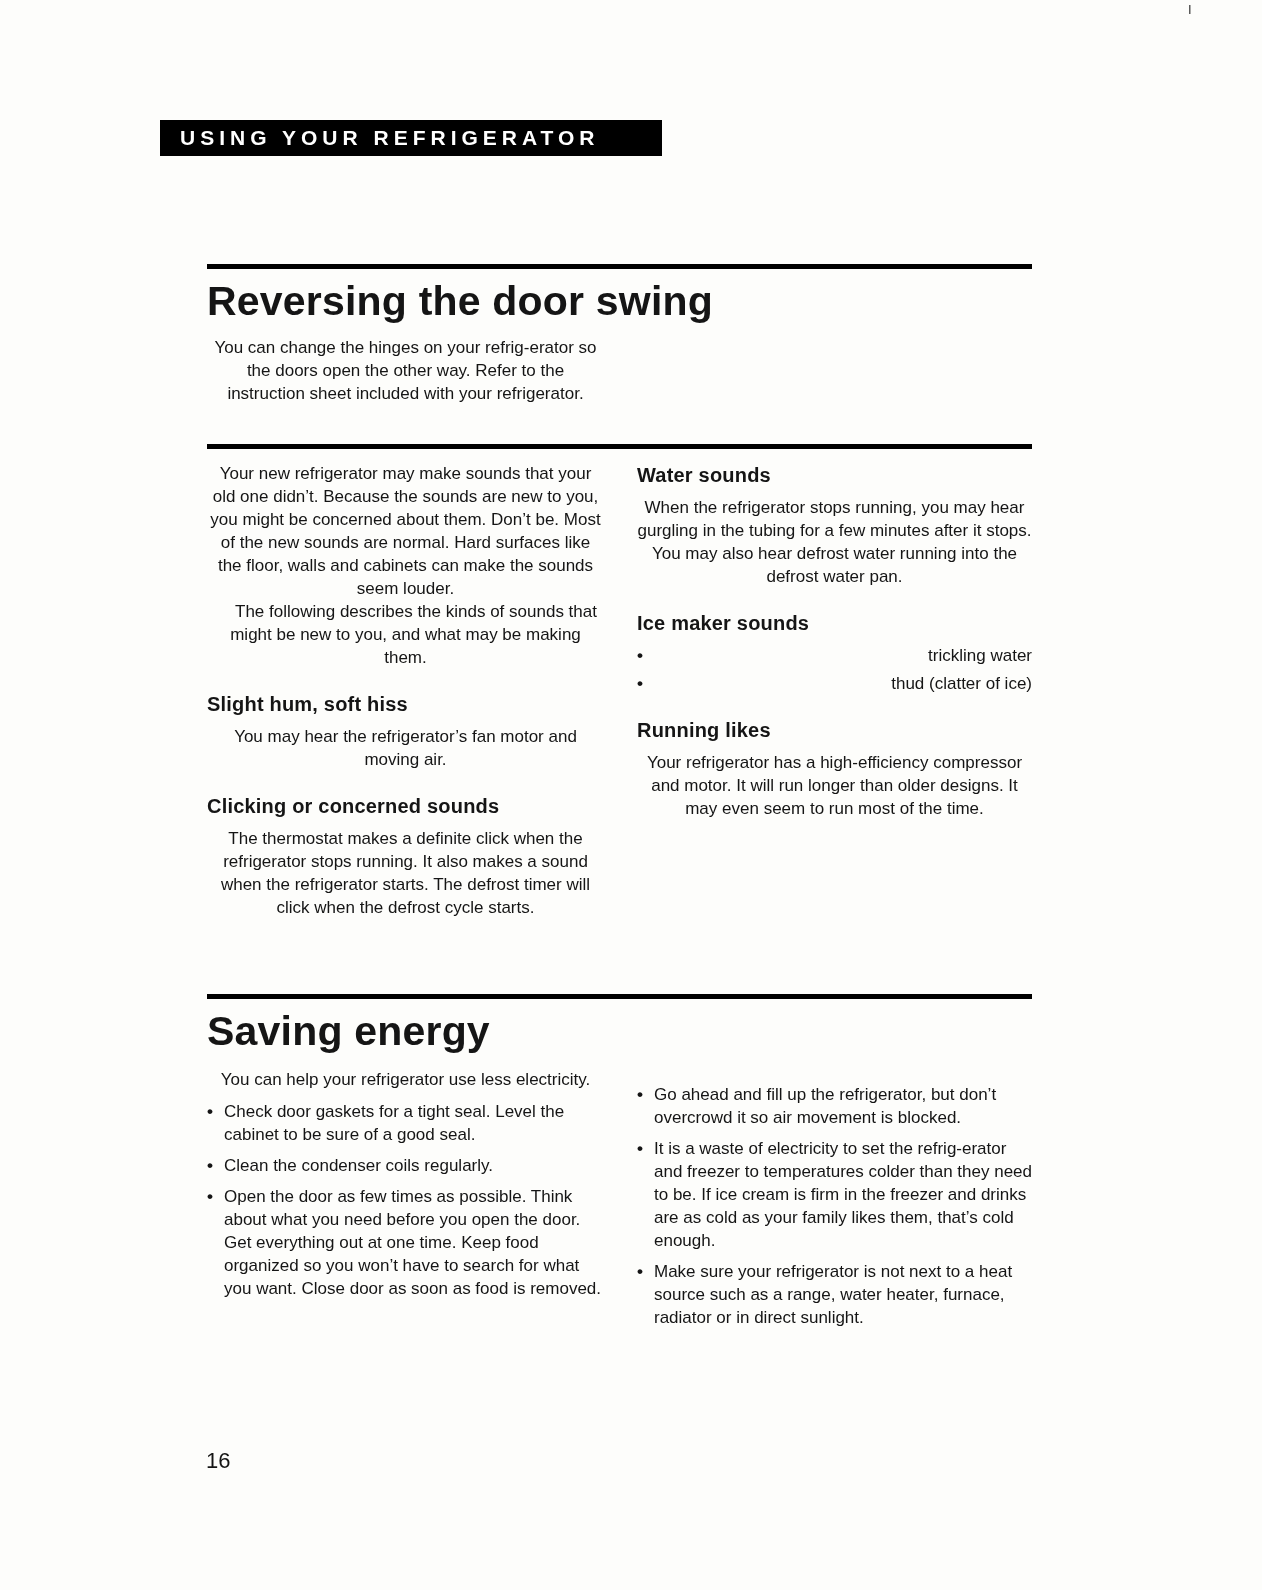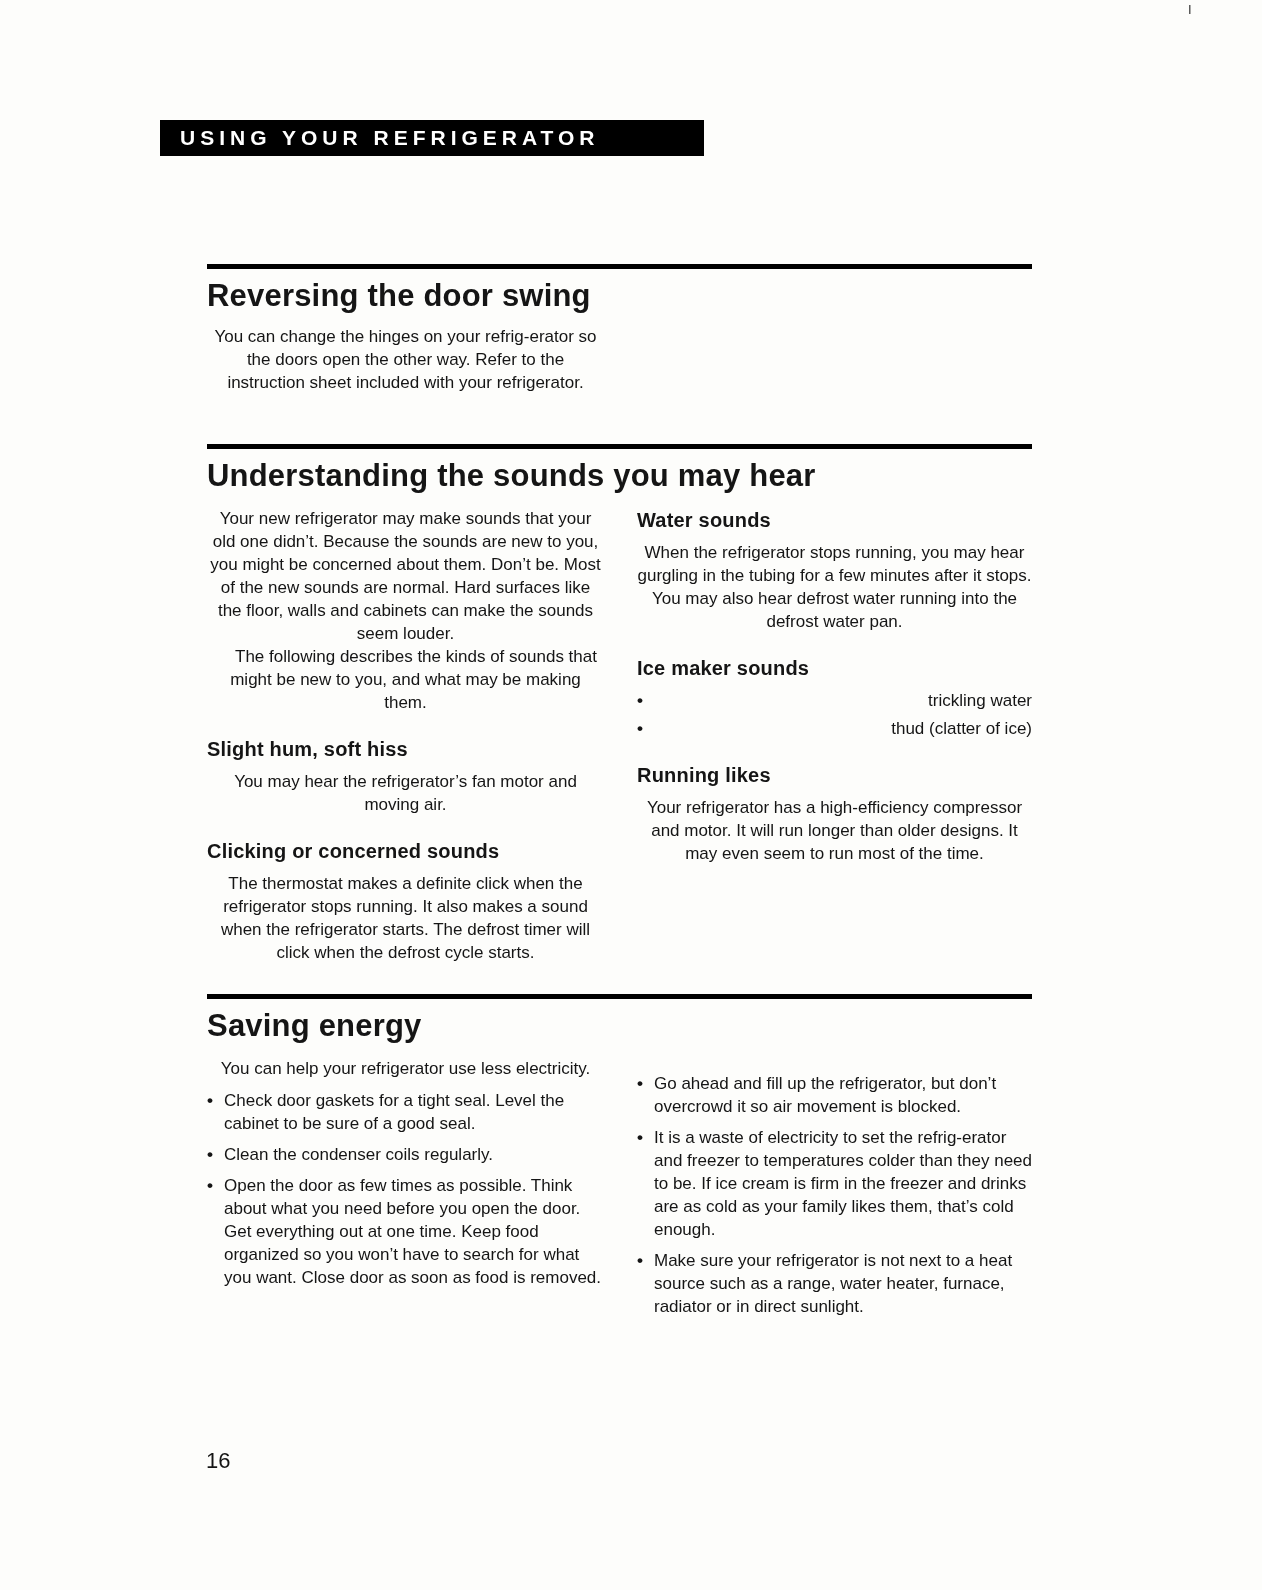--- a/index.html
+++ b/index.html
@@ -21,21 +21,21 @@
     position: absolute;
     left: 1188px;
     top: 2px;
     font-size: 13px;
     color: #333;
   }
   .header-bar {
     position: absolute;
     left: 160px;
     top: 120px;
-    width: 544px;
+    width: 502px;
     height: 36px;
     background: #000;
     color: #fff;
     display: flex;
     align-items: center;
     box-sizing: border-box;
     padding-left: 20px;
   }
   .header-bar .label {
     font-size: 21px;
@@ -50,21 +50,21 @@
   }
   #section-reversing { top: 264px; }
   #section-sounds    { top: 444px; }
   #section-energy    { top: 994px; }
   .rule {
     height: 5px;
     background: #000;
   }
   .section-title {
     margin: 9px 0 0 0;
-    font-size: 31px;
+    font-size: 41px;
     font-weight: 700;
     letter-spacing: 0.2px;
   }
   .body-text {
     margin: 11px 0 0 0;
     font-size: 17px;
     line-height: 23px;
     text-align: center;
   }
   .narrow { width: 397px; }
@@ -123,21 +123,20 @@
   </div>
 
   <div class="section" id="section-reversing">
     <div class="rule"></div>
     <h1 class="section-title">Reversing the door swing</h1>
     <p class="body-text narrow">You can change the hinges on your refrig-erator so the doors open the other way. Refer to the instruction sheet included with your refrigerator.</p>
   </div>
 
   <div class="section" id="section-sounds">
     <div class="rule"></div>
-    <h1 class="section-title">Understanding the sounds you may hear</h1>
     <div class="cols">
       <div class="col-left">
         <p class="body-text">Your new refrigerator may make sounds that your old one didn’t. Because the sounds are new to you, you might be concerned about them. Don’t be. Most of the new sounds are normal. Hard surfaces like the floor, walls and cabinets can make the sounds seem louder.</p>
         <p class="body-text indented">The following describes the kinds of sounds that might be new to you, and what may be making them.</p>
         <h2 class="subhead">Slight hum, soft hiss</h2>
         <p class="body-text">You may hear the refrigerator’s fan motor and moving air.</p>
         <h2 class="subhead">Clicking or concerned sounds</h2>
         <p class="body-text">The thermostat makes a definite click when the refrigerator stops running. It also makes a sound when the refrigerator starts. The defrost timer will click when the defrost cycle starts.</p>
       </div>
       <div class="col-right">

